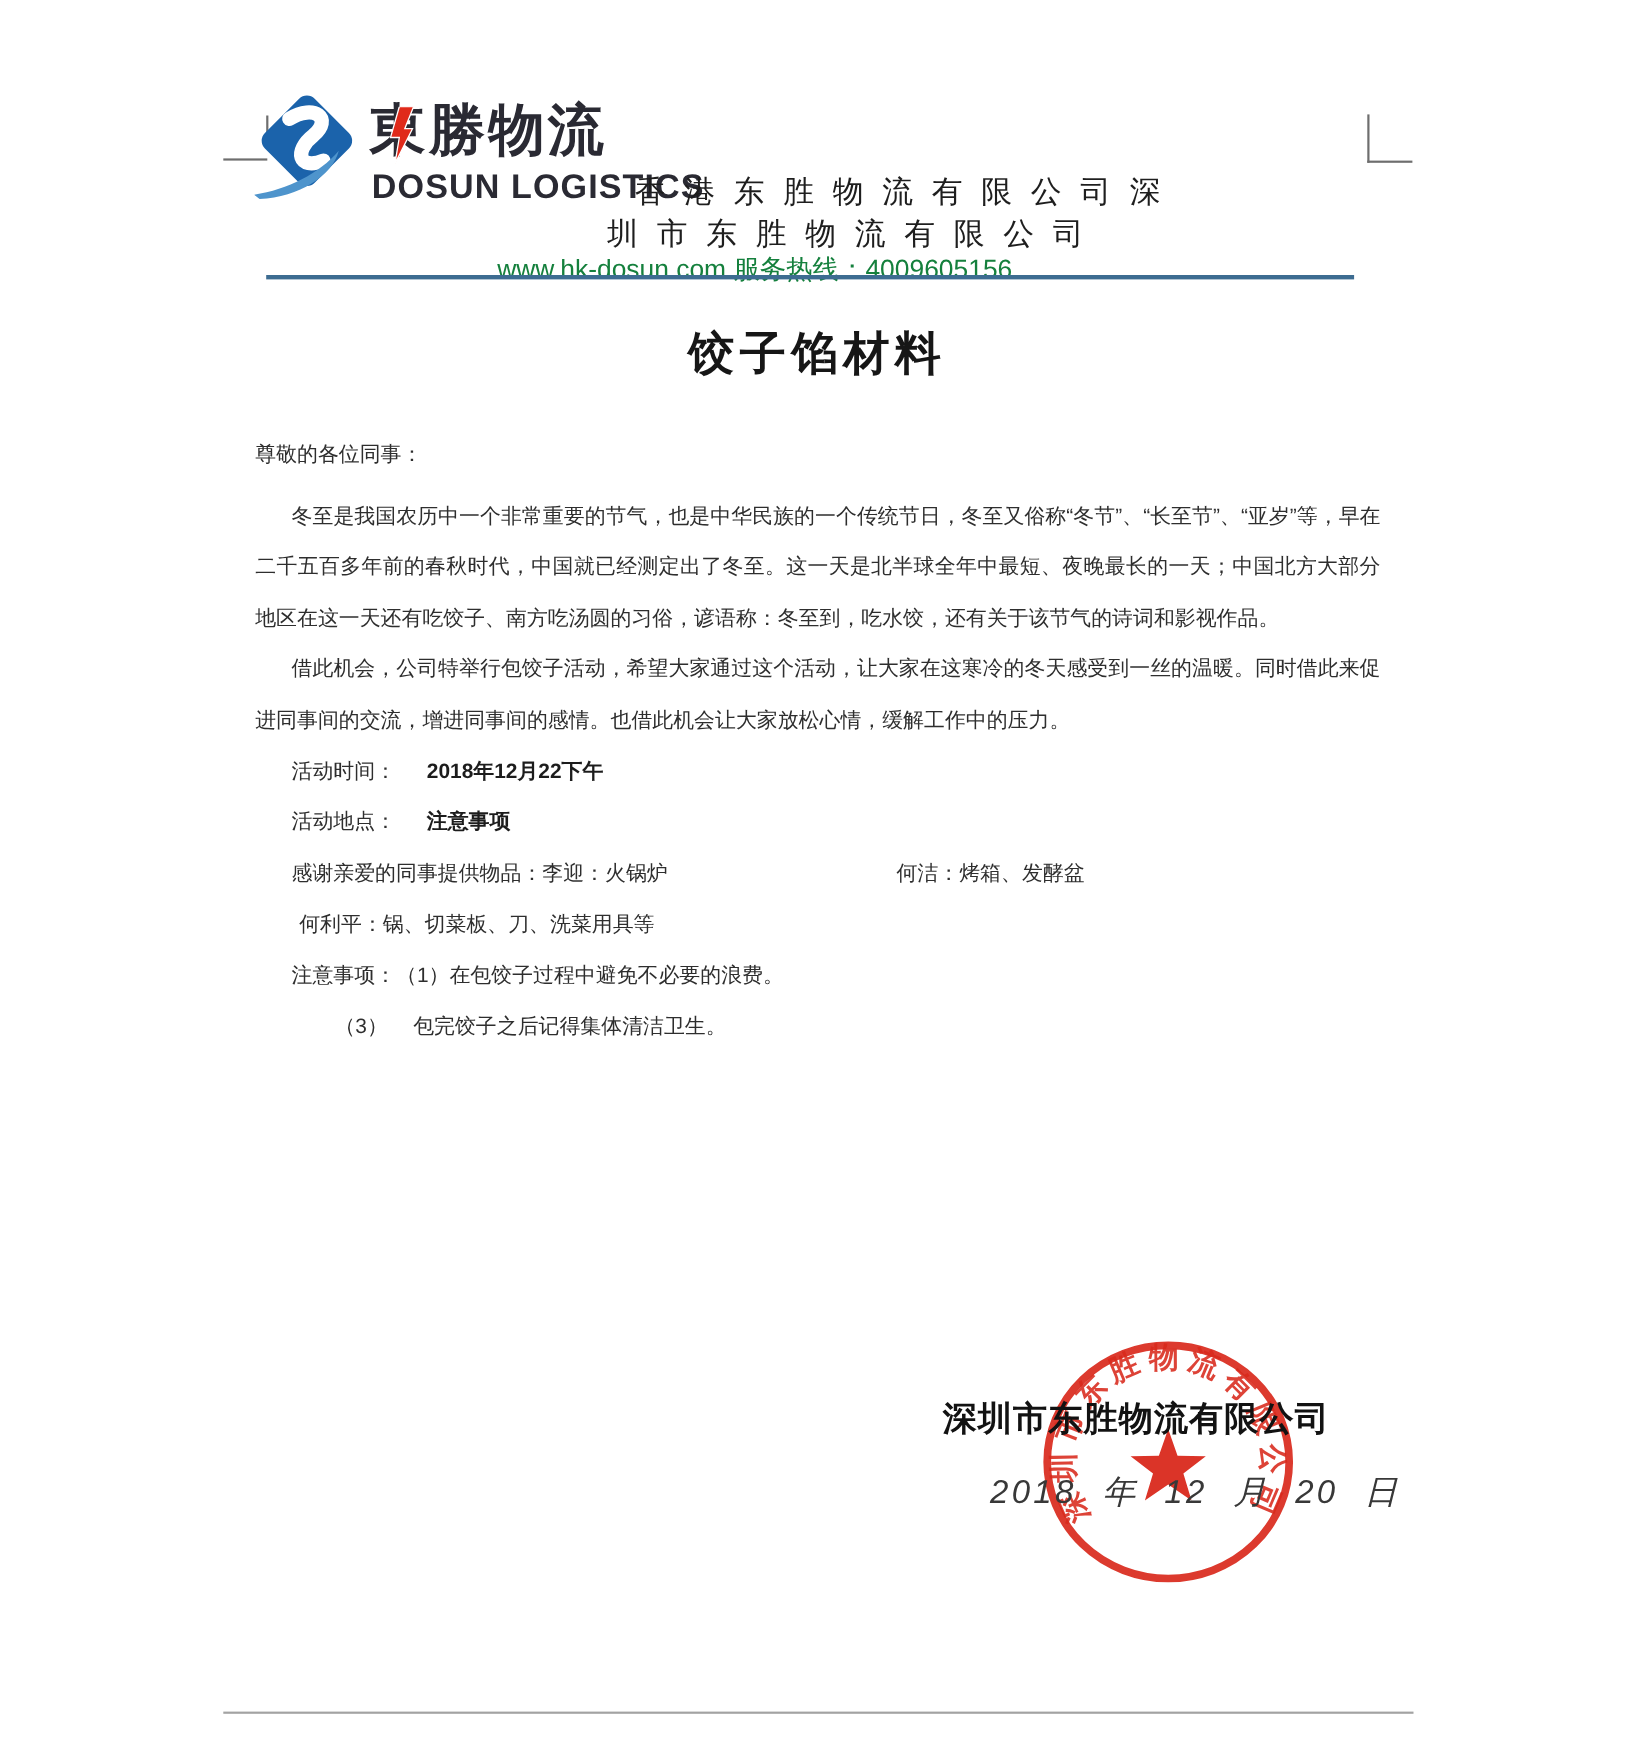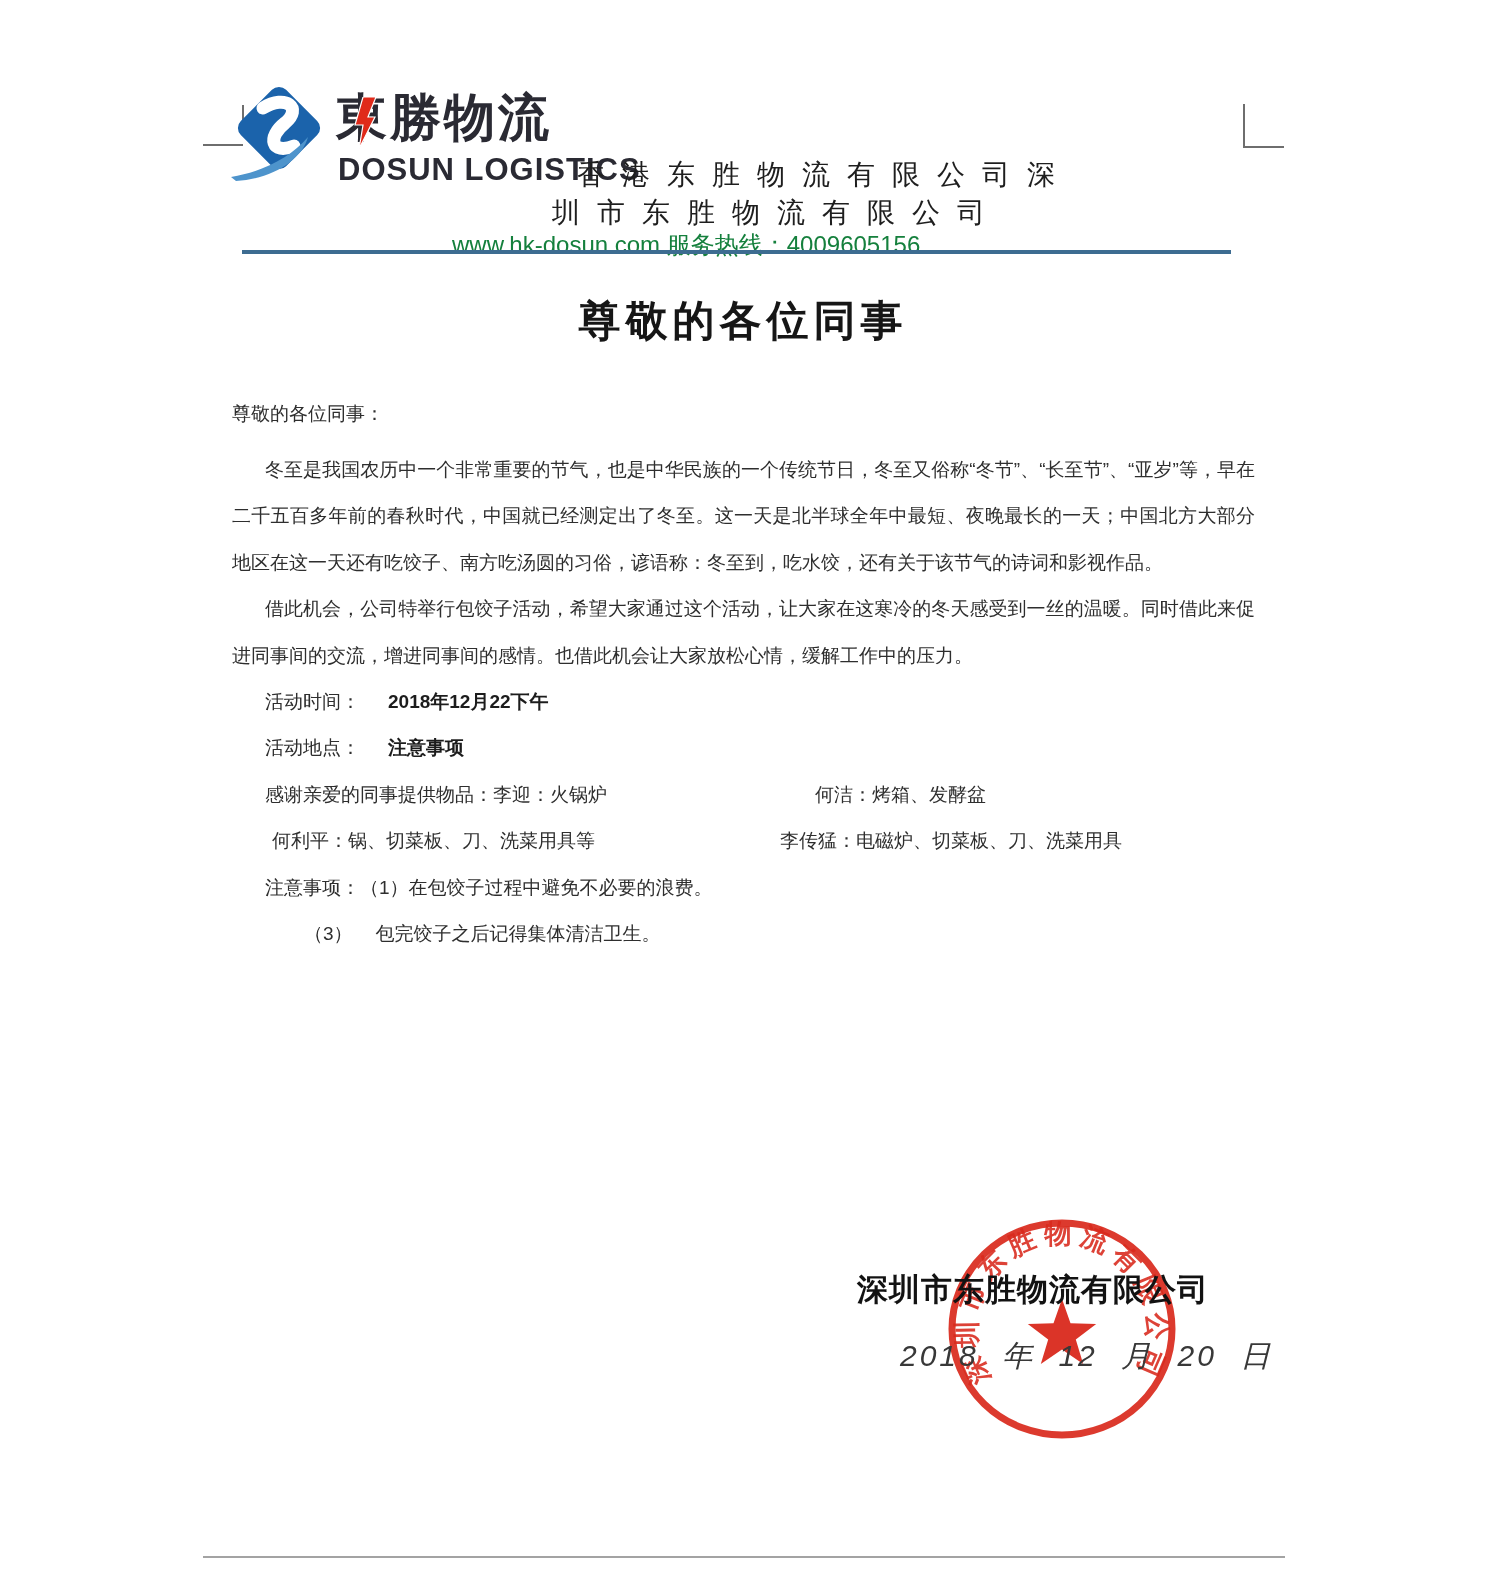--- a/index.html
+++ b/index.html
@@ -101,35 +101,35 @@
   </div>
   <div class="logo-en">DOSUN LOGISTICS</div>
 
   <div class="company-line1">香港东胜物流有限公司深</div>
   <div class="company-line2">圳市东胜物流有限公司</div>
 
   <div class="contact-line"><span>www.hk-dosun.com</span><span> 服务热线：</span><span>4009605156</span></div>
 
   <div class="blue-rule"></div>
 
-  <div class="doc-title">尊敬的各位同事</div>
+  <div class="doc-title">饺子馅材料</div>
 
   <div class="body-block">
     <div class="greeting">尊敬的各位同事：</div>
     <div class="para">冬至是我国农历中一个非常重要的节气，也是中华民族的一个传统节日，冬至又俗称“冬节”、“长至节”、“亚岁”等，早在二千五百多年前的春秋时代，中国就已经测定出了冬至。这一天是北半球全年中最短、夜晚最长的一天；中国北方大部分地区在这一天还有吃饺子、南方吃汤圆的习俗，谚语称：冬至到，吃水饺，还有关于该节气的诗词和影视作品。</div>
     <div class="para">借此机会，公司特举行包饺子活动，希望大家通过这个活动，让大家在这寒冷的冬天感受到一丝的温暖。同时借此来促进同事间的交流，增进同事间的感情。也借此机会让大家放松心情，缓解工作中的压力。</div>
 
     <div class="line ind"><span>活动时间：</span><span class="bold">2018年12月22下午</span></div>
 
     <div class="line ind"><span>活动地点：</span><span class="bold">注意事项</span></div>
 
 
     <div class="line ind"><span>感谢亲爱的同事提供物品：李迎：火锅炉</span><span class="prov-right-1">何洁：烤箱、发酵盆</span></div>
 
-    <div class="line prov-line2"><span>何利平：锅、切菜板、刀、洗菜用具等</span><span class="prov-right-2">李传猛：电磁炉、切菜板、刀、洗菜用具</span></div>
+    <div class="line prov-line2"><span>何利平：锅、切菜板、刀、洗菜用具等</span></div>
 
     <div class="line ind"><span>注意事项：</span><span>（1）</span><span>在包饺子过程中避免不必要的浪费。</span></div>
 
 
     <div class="line note-item"><span>（3）</span><span class="note-text">包完饺子之后记得集体清洁卫生。</span></div>
   </div>
 
   <div class="seal-svg">
     <svg width="242" height="242" viewBox="0 0 242 242">
       <ellipse cx="121" cy="118" rx="110" ry="106" fill="none" stroke="#d9291c" stroke-width="7" opacity="0.92"></ellipse>

